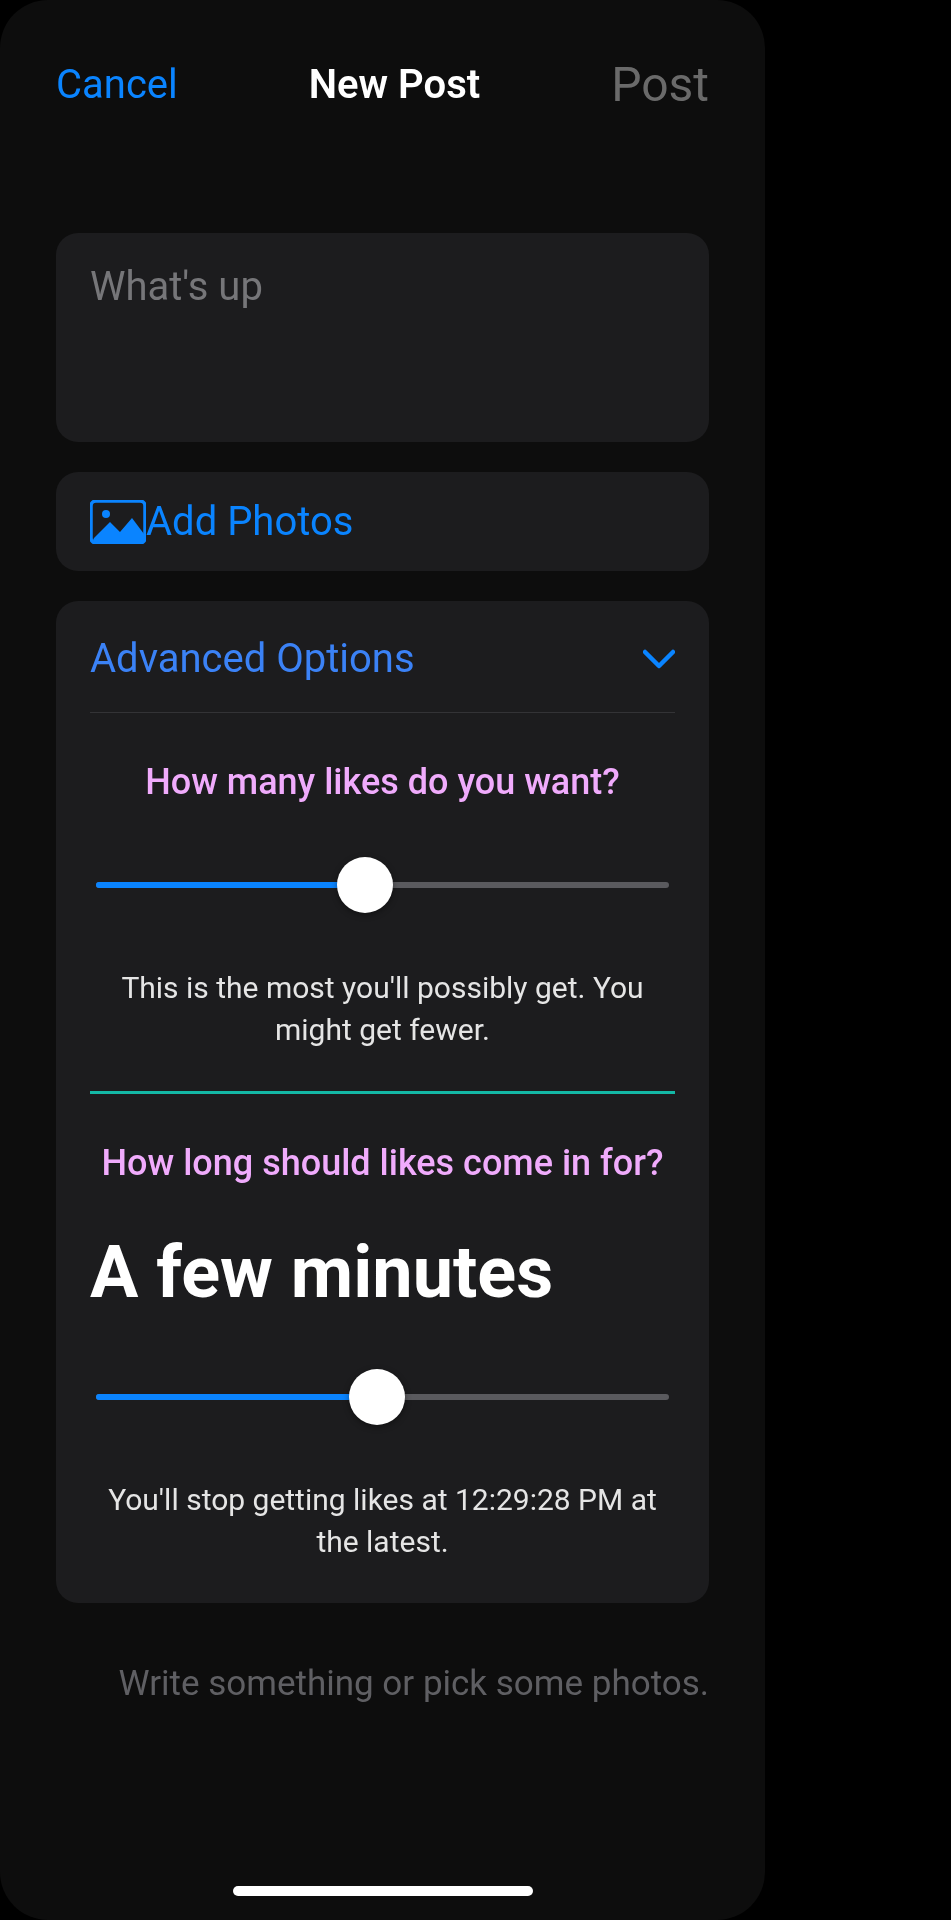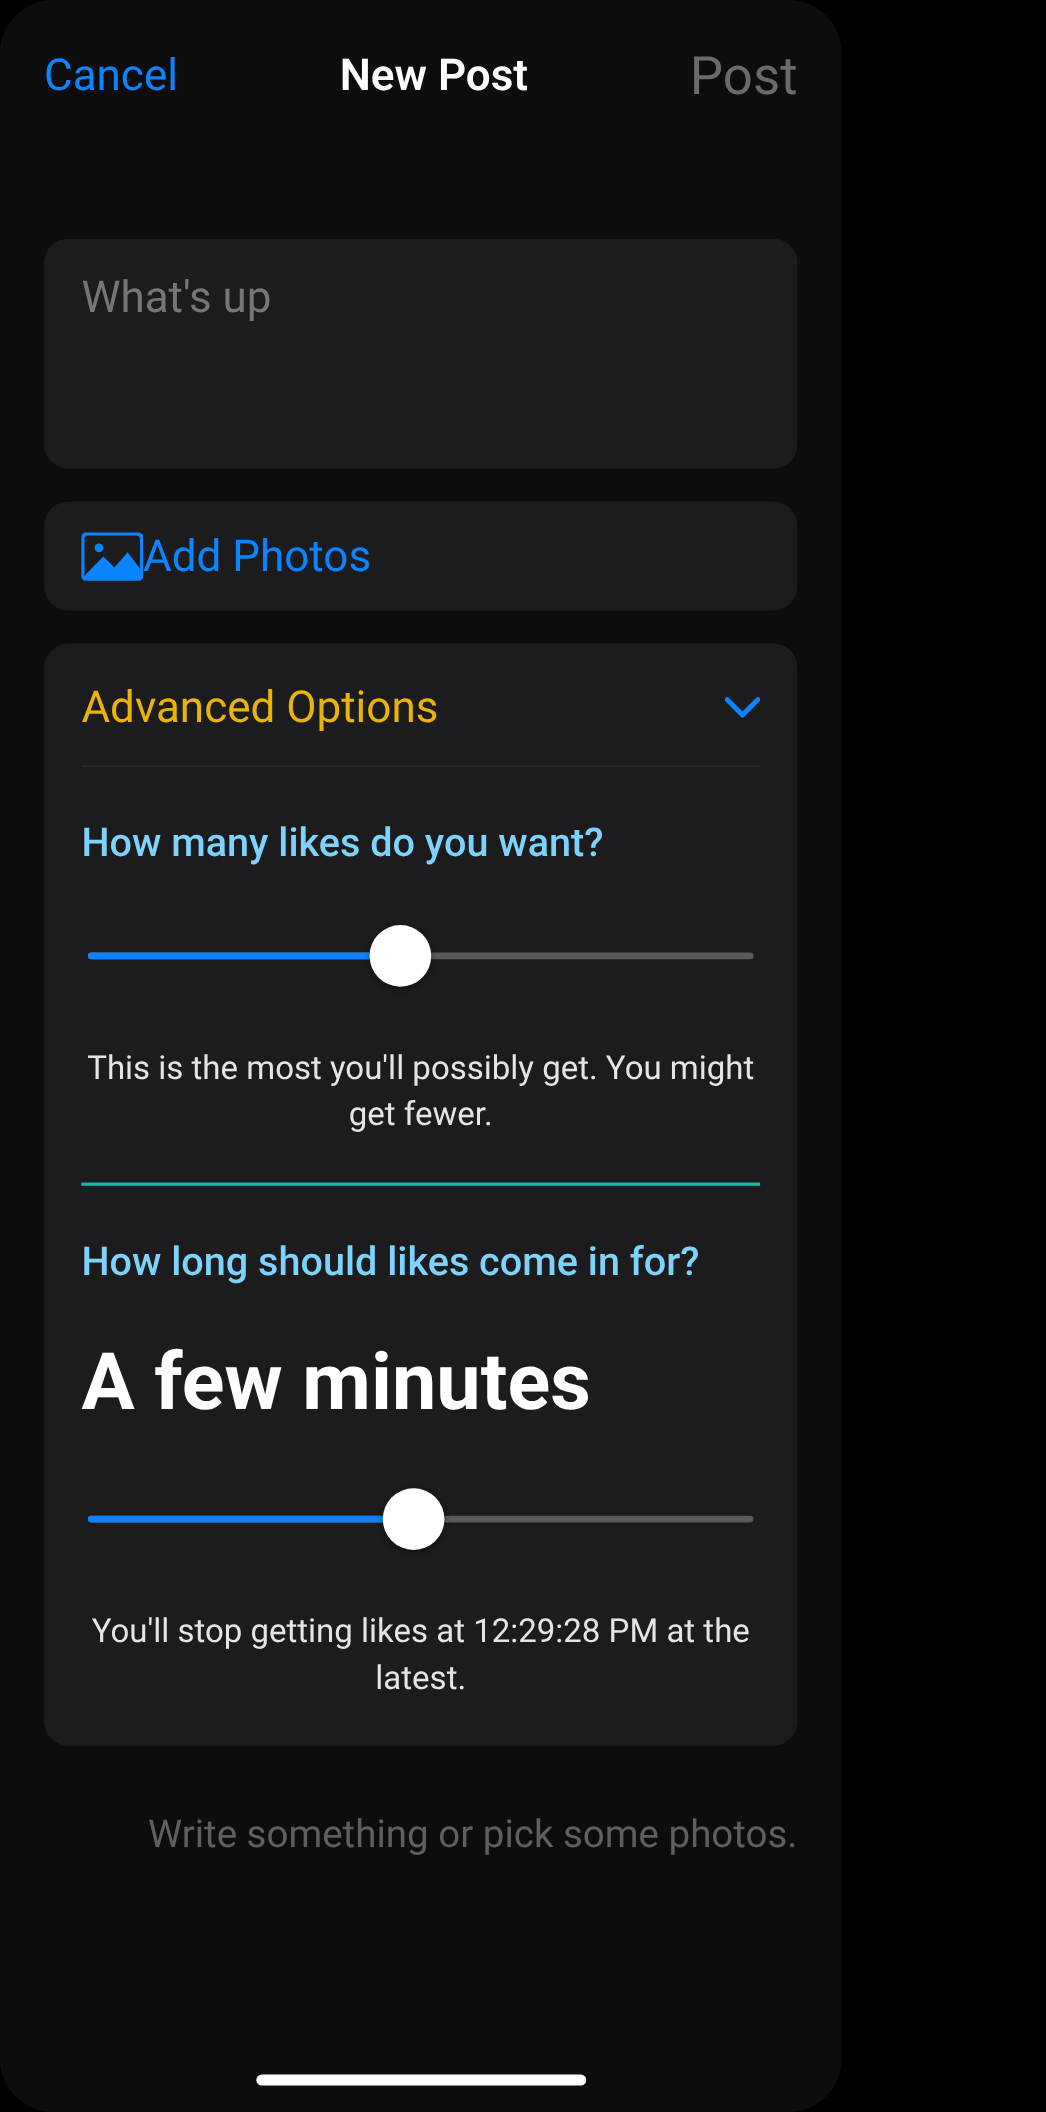--- a/index.html
+++ b/index.html
@@ -9,21 +9,21 @@
     background: #000;
     font-family: -apple-system, BlinkMacSystemFont, "Segoe UI", Roboto, Helvetica, Arial, sans-serif;
     overflow: hidden;
   }
   .screen {
     width: 765px;
     height: 1920px;
     background: #0d0d0d;
     border-radius: 48px;
     position: relative;
-    padding: 0;
+    padding: 16px;
   }
   .navbar {
     display: flex;
     justify-content: space-between;
     align-items: center;
     padding: 40px 40px 30px 40px;
   }
   .nav-left {
     color: #0a84ff;
     font-size: 40px;
@@ -79,41 +79,41 @@
     padding: 0 34px 40px 34px;
   }
   .adv-header {
     display: flex;
     justify-content: space-between;
     align-items: center;
     padding: 34px 0 30px 0;
     border-bottom: 1px solid #333336;
   }
   .adv-title {
-    color: #eab308;
+    color: #3b82f6;
     font-size: 40px;
     font-weight: 400;
   }
   .chevron {
     width: 32px;
     height: 20px;
     color: #0a84ff;
   }
   .section {
     padding-top: 48px;
   }
   .section + .section {
     border-top: 3px solid #14b8a6;
     margin-top: 40px;
   }
   .q-label {
-    color: #7dd3fc;
+    color: #f0abfc;
     font-size: 36px;
     font-weight: 500;
-    text-align: left;
+    text-align: center;
   }
   .value-big {
     color: #ffffff;
     font-size: 68px;
     font-weight: 700;
     text-align: center;
     margin-top: 40px;
   }
   .value-huge {
     color: #ffffff;

